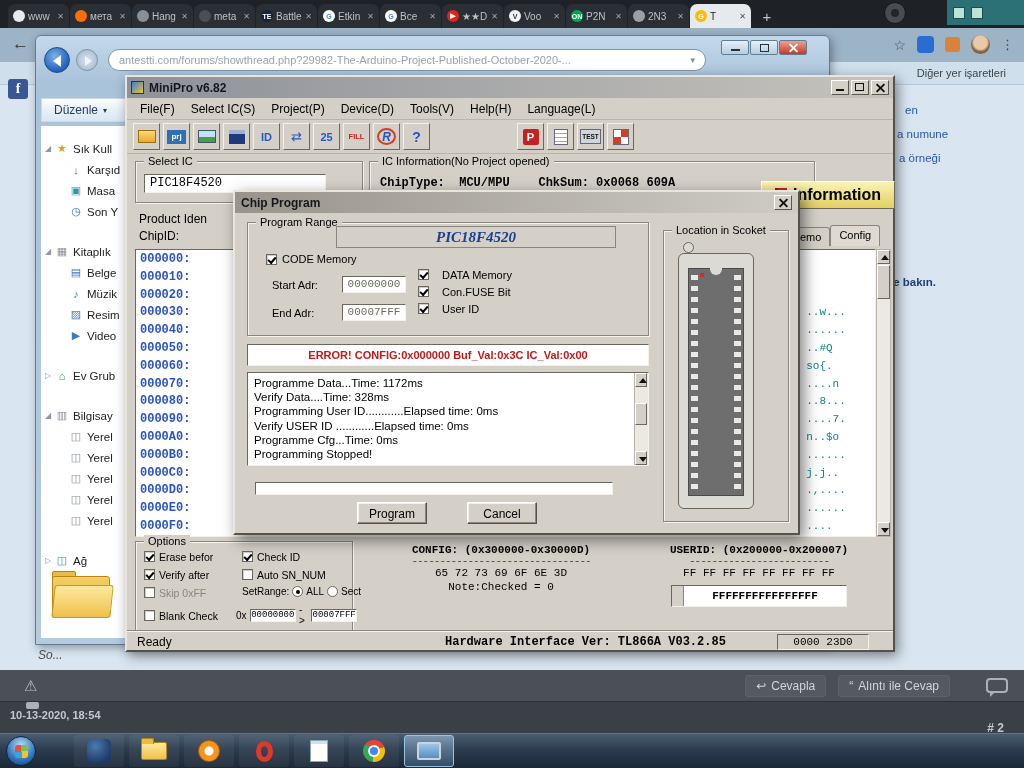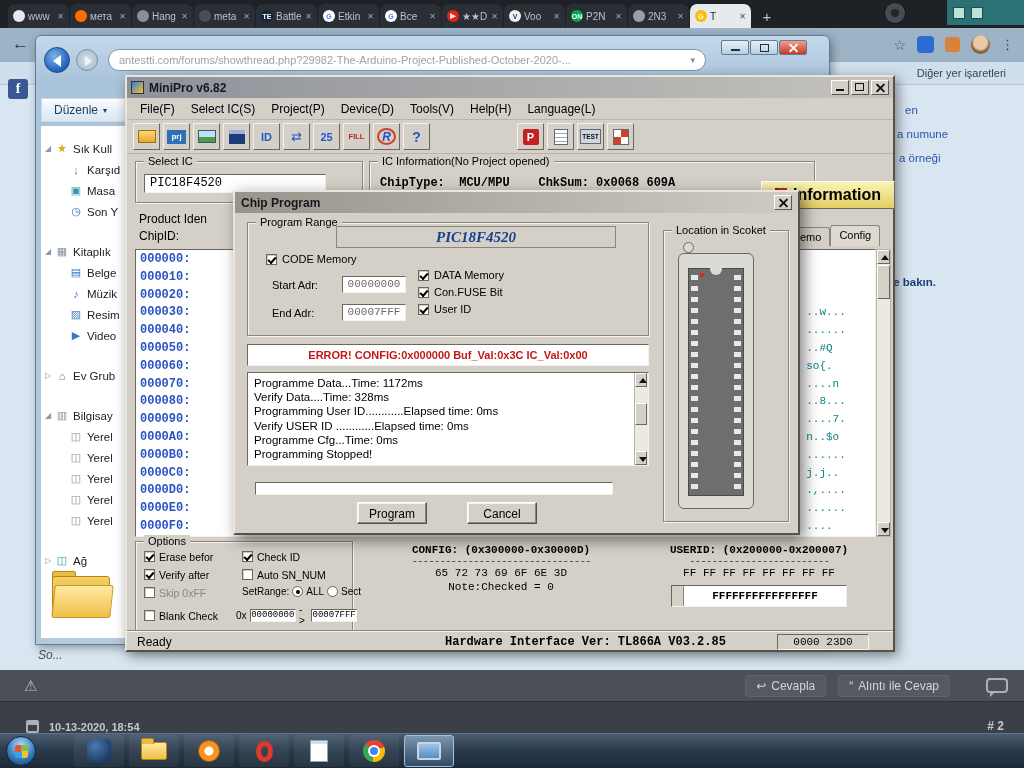--- a/index.html
+++ b/index.html
@@ -165,21 +165,21 @@
   .cd-title{height:21px;background:linear-gradient(90deg,#98948c,#cfccc5);display:flex;align-items:center;padding:0 6px;
             font-weight:bold;font-size:12px;color:#15171b;}
   .cd-close{margin-left:auto;width:18px;height:15px;background:#d4d0c8;border:1px solid;border-color:#fff #5a5751 #5a5751 #fff;position:relative;}
   .cd-close .xb{left:3px;top:6px;width:11px;background:#111;}
   .cd-range{left:12px;top:30px;width:402px;height:114px;}
   .cd-chip{position:absolute;left:88px;top:3px;width:280px;height:22px;background:#d4d0c8;border:1px solid #8a867e;
            text-align:center;font:italic bold 15px "Liberation Serif",serif;color:#1a3f8f;line-height:20px;}
   .cd-row{position:absolute;display:flex;align-items:center;gap:5px;font-size:11px;}
   .cd-field{position:absolute;width:64px;height:17px;font:11px "Liberation Mono",monospace;line-height:15px;text-align:center;color:#6e6a62;}
   .cd-rchecks{position:absolute;left:170px;top:46px;display:flex;flex-direction:column;gap:5px;font-size:11px;}
-  .cd-rchecks .cd-crow{display:flex;align-items:flex-end;gap:5px;}
+  .cd-rchecks .cd-crow{display:flex;align-items:flex-start;gap:13px;}
   .cd-error{position:absolute;left:12px;top:152px;width:402px;height:22px;background:#fff;border:1px solid;border-color:#6a675f #f4f1ea #f4f1ea #6a675f;
             color:#c41818;font-weight:bold;font-size:11px;text-align:center;line-height:20px;}
   .cd-log{position:absolute;left:12px;top:180px;width:402px;height:94px;background:#fff;border:1px solid;border-color:#6a675f #f4f1ea #f4f1ea #6a675f;
           padding:3px 16px 3px 6px;font-size:11.5px;line-height:14.2px;overflow:hidden;}
   .cd-logscroll{position:absolute;right:0;top:0;width:14px;height:92px;background:#ece9e2;border-left:1px solid #b8b4ac;}
   .cd-logscroll .sb-btn{width:12px;}
   .cd-logscroll .sb-thumb{width:12px;top:30px;height:22px;}
   .cd-progress{position:absolute;left:20px;top:290px;width:358px;height:13px;background:#fff;border:1px solid;border-color:#6a675f #f4f1ea #f4f1ea #6a675f;}
   .cd-btn{position:absolute;width:70px;height:22px;background:#d4d0c8;border:1px solid;border-color:#fff #55524c #55524c #fff;
           box-shadow:inset -1px -1px 0 #8a867e,inset 1px 1px 0 #f6f3ec;font-size:12px;text-align:center;line-height:20px;}
@@ -195,21 +195,21 @@
 
   
   .fbar1{position:absolute;left:0;top:670px;width:1024px;height:31px;background:#4a5056;display:flex;align-items:center;}
   .warn{margin-left:24px;color:#b6bcc3;font-size:15px;}
   .fbtns{margin-left:auto;display:flex;align-items:center;gap:12px;margin-right:16px;}
   .fbtn{display:flex;align-items:center;gap:5px;color:#cfd5db;font-size:12px;background:rgba(255,255,255,.06);
         border:1px solid #5c636a;border-radius:3px;padding:3px 10px;white-space:nowrap;}
   .fbtn .ic{font-size:12px;}
   .bubble{width:22px;height:15px;border:2px solid #aab1b8;border-radius:4px;position:relative;margin-left:24px;}
   .bubble::after{content:"";position:absolute;left:2px;bottom:-6px;border-top:5px solid #aab1b8;border-right:5px solid transparent;}
-  .fbar2{position:absolute;left:0;top:701px;width:1024px;height:32px;background:#3b4046;border-top:1px solid #2c3136;display:flex;align-items:flex-end;color:#c2c8ce;}
+  .fbar2{position:absolute;left:0;top:701px;width:1024px;height:32px;background:#3b4046;border-top:1px solid #2c3136;display:flex;align-items:flex-start;color:#c2c8ce;flex-direction:column;}
   .cal{margin-left:26px;width:13px;height:13px;border:2px solid #aab1b8;border-top:5px solid #aab1b8;border-radius:2px;}
   .fdate{margin-left:10px;font-size:11px;font-weight:bold;}
   .fnum{margin-left:auto;margin-right:20px;font-size:12px;font-weight:bold;}
 
   
   .taskbar{position:absolute;left:0;top:733px;width:1024px;height:35px;display:flex;align-items:center;
            background:linear-gradient(#4a5d71,#2c3c4e 45%,#1b2836);border-top:1px solid #5f7389;}
   .orb{width:30px;height:30px;margin-left:6px;border-radius:50%;border:1px solid #0d2742;flex:none;
        background:radial-gradient(circle at 50% 30%,#b8dcf5,#3a7cc0 55%,#123a66);display:flex;align-items:center;justify-content:center;}
   .flag{width:13px;height:13px;border-radius:3px;background:conic-gradient(#7cc24a 0 25%,#f7c22e 0 50%,#35a3e8 0 75%,#e5533c 0);}

